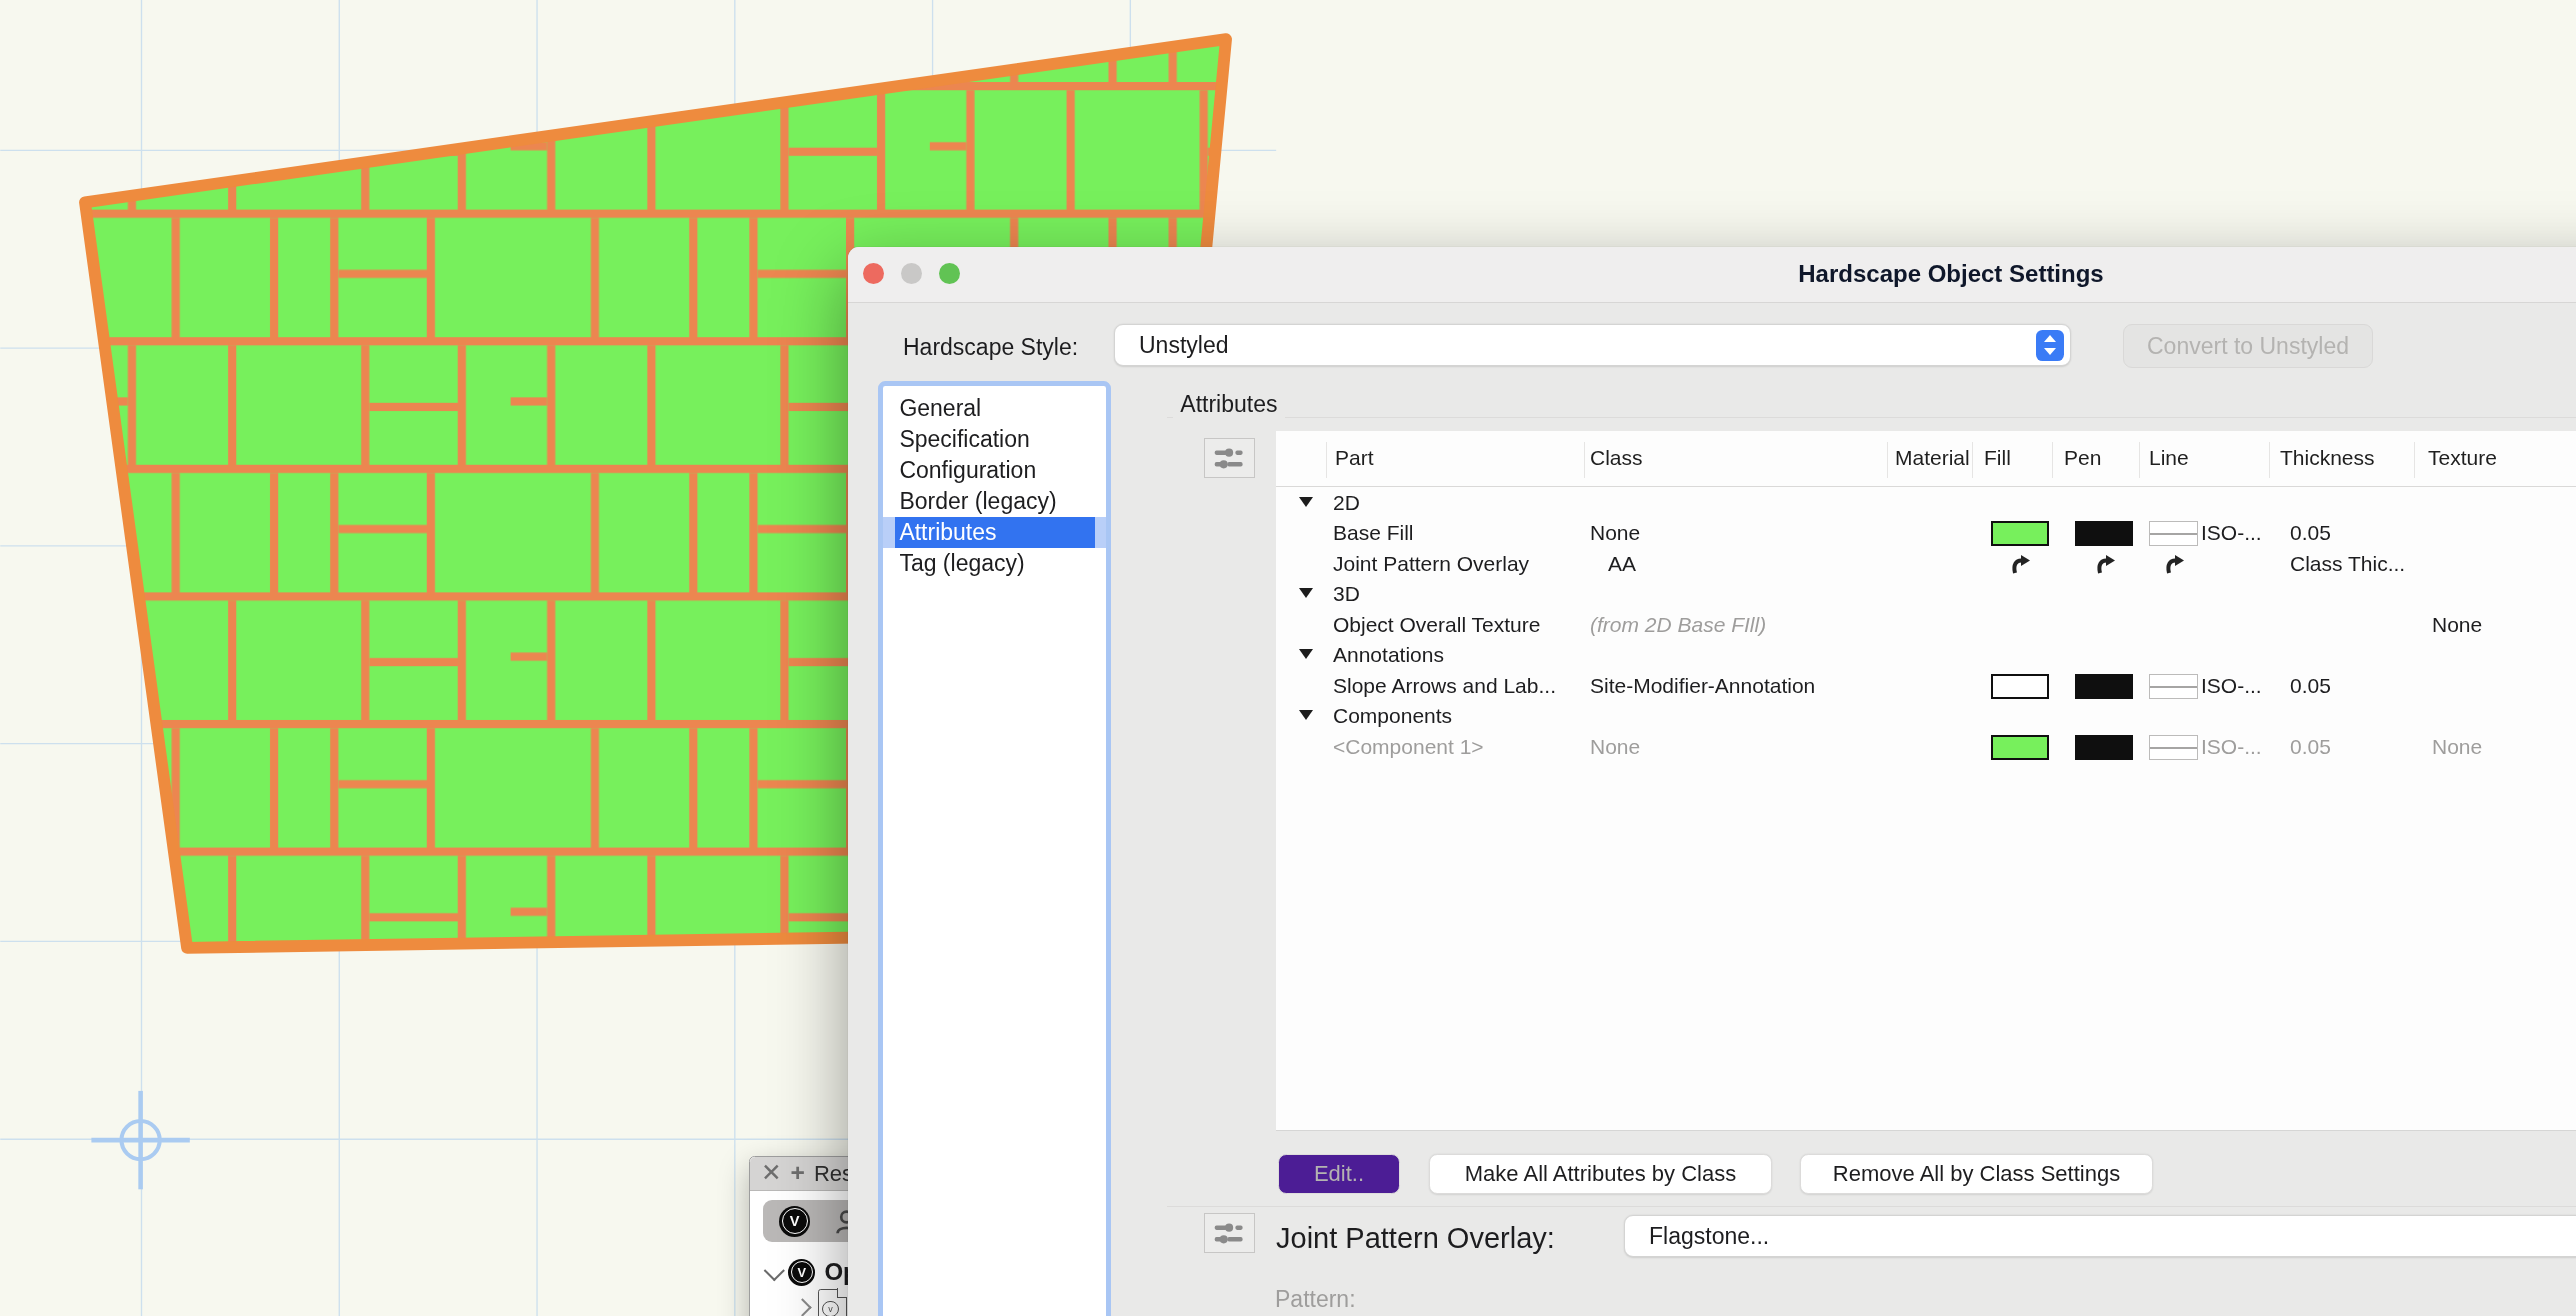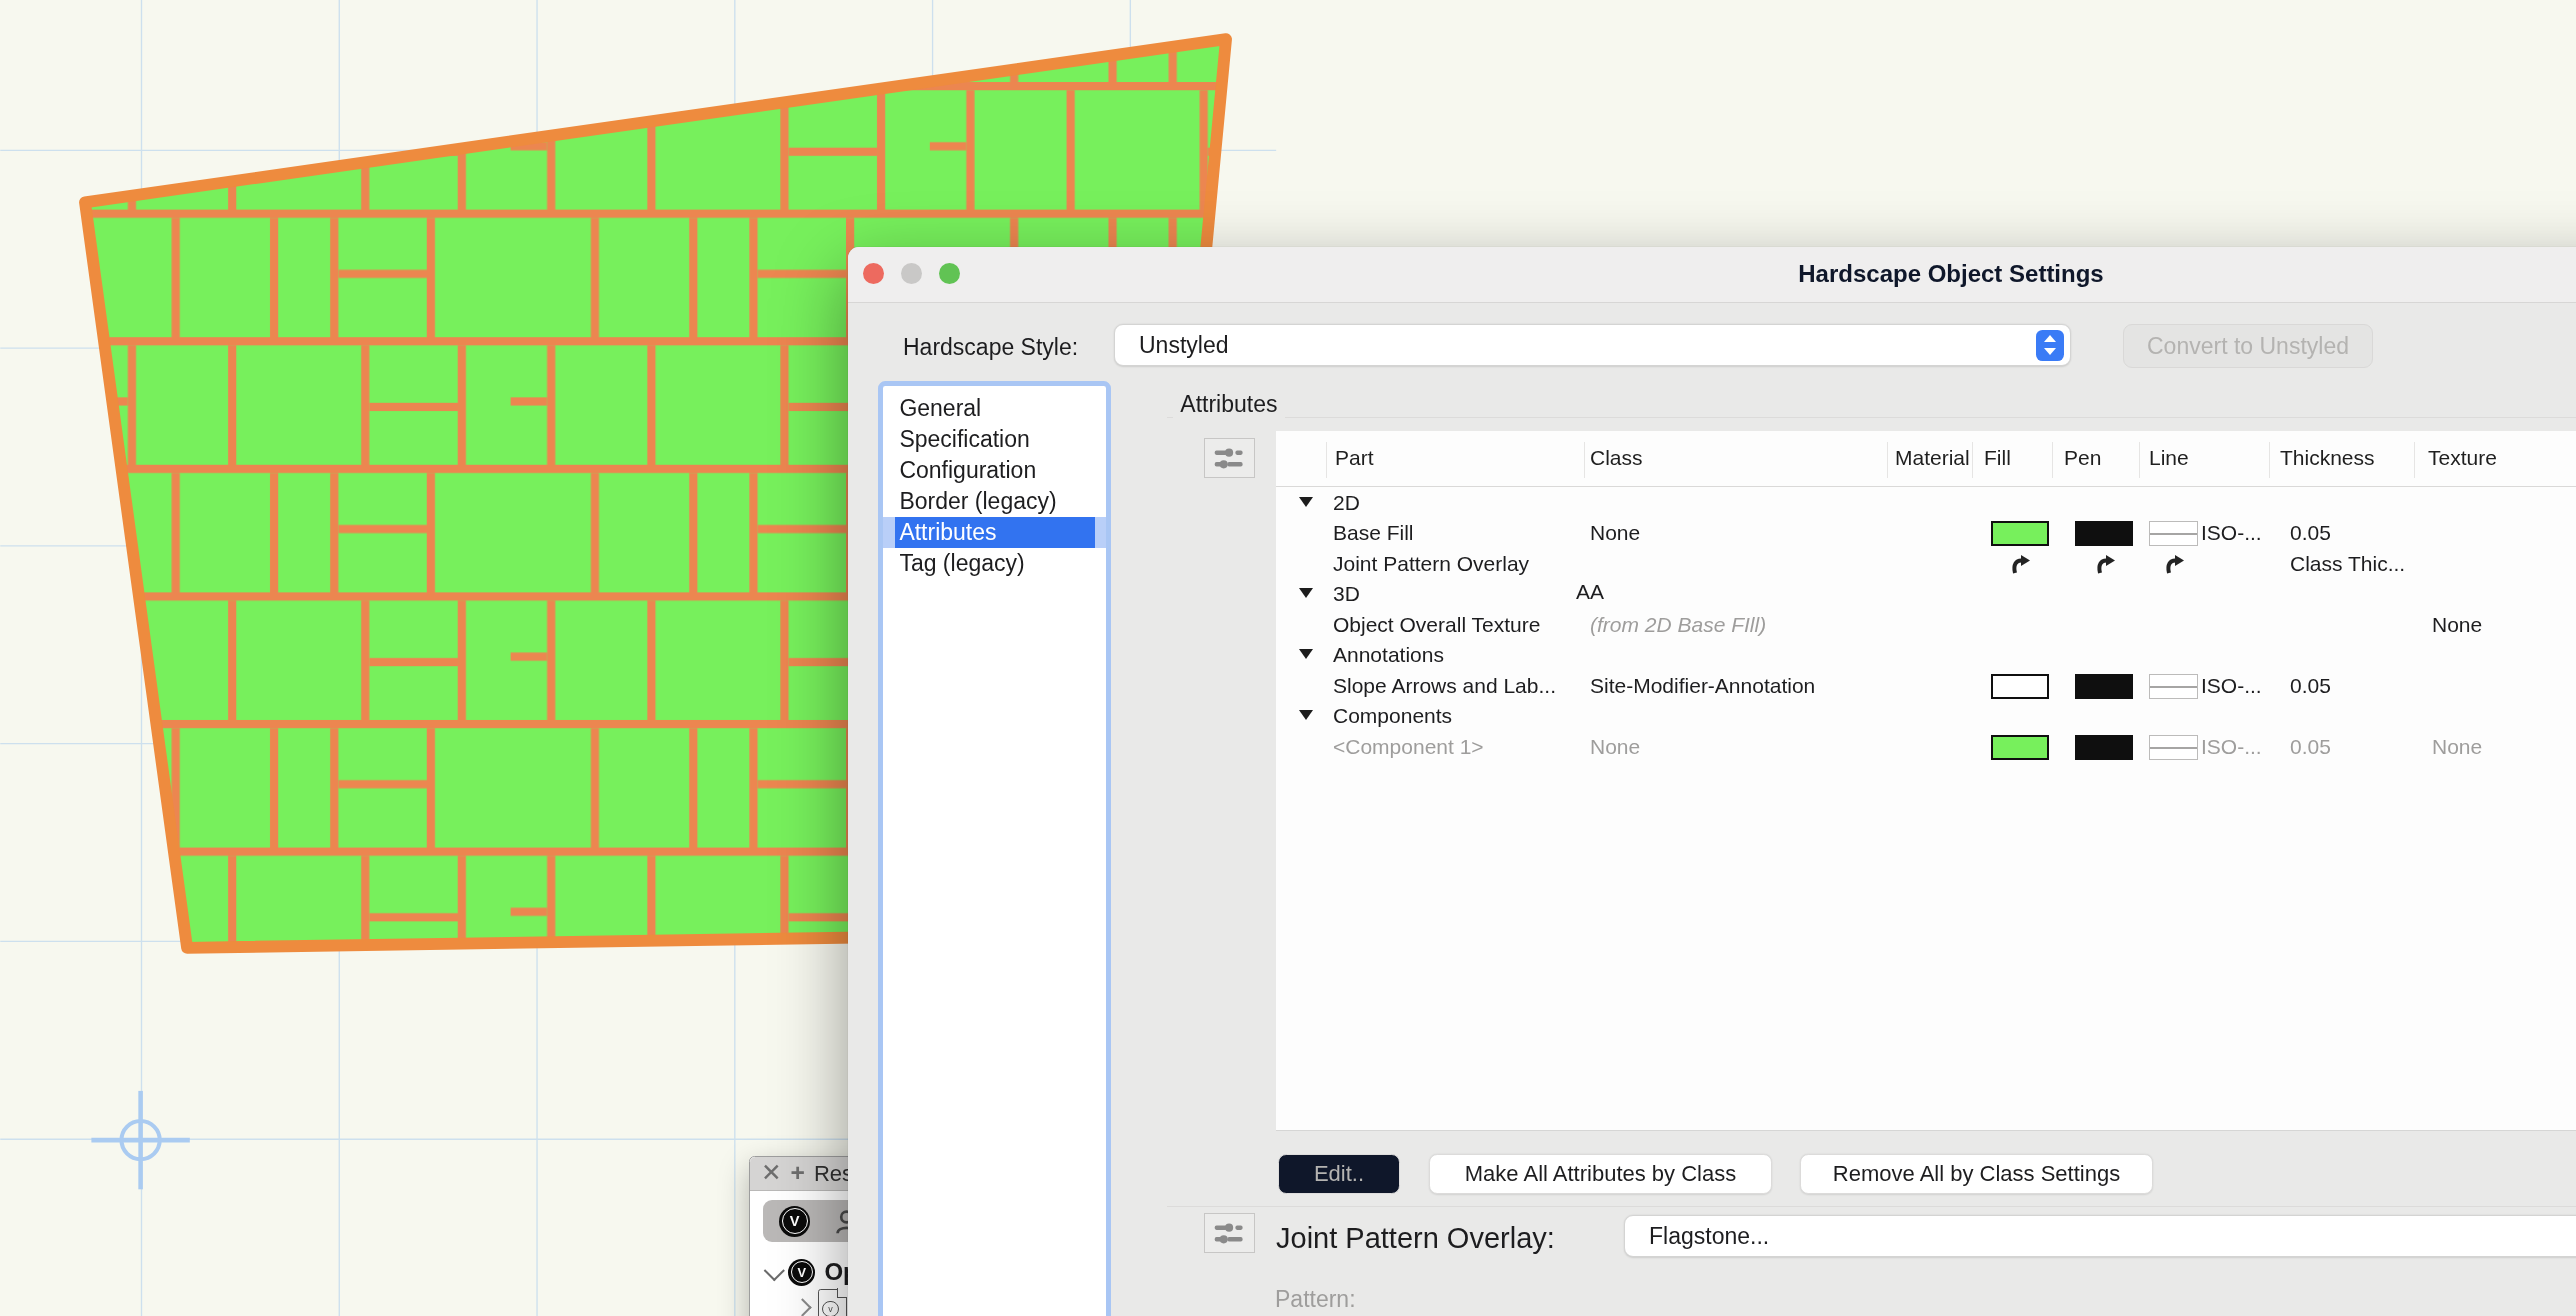--- a/index.html
+++ b/index.html
@@ -84,21 +84,21 @@
   .tri{position:absolute;left:23px;top:9px;width:0;height:0;border-left:7.3px solid transparent;border-right:7.3px solid transparent;border-top:10px solid #1c1c1c;}
   .sw{position:absolute;top:2.7px;height:25.5px;box-sizing:border-box;}
   .sw-fill{left:715px;width:58px;border:2.7px solid #0f0f0f;}
   .sw-pen{left:799px;width:58px;background:#0f0f0f;border:2.7px solid #0f0f0f;}
   .sw-line{left:873px;width:49px;background:#fff;border:1.8px solid #bcbbba;}
   .sw-line .mark{position:absolute;left:0;right:0;top:50%;height:1.8px;background:#a6a5a4;}
   .byclass{position:absolute;top:3.6px;width:24px;height:24px;}
 
   .dlg-btn{position:absolute;top:907px;height:38px;border-radius:8.2px;font-size:22px;display:flex;align-items:center;justify-content:center;
     background:#fff;border:0.9px solid #dcdbda;box-shadow:0 0.9px 1.8px rgba(0,0,0,.10);color:#1d1d1f;}
-  #btn-edit{left:430px;width:120px;background:#0f172a;border-color:#dedddc;color:#b4b3b1;box-shadow:none;}
+  #btn-edit{left:430px;width:120px;background:#4c1d95;border-color:#dedddc;color:#b4b3b1;box-shadow:none;}
   #btn-make{left:581px;width:341px;}
   #btn-remove{left:952px;width:351px;}
 
   #jpo-label{position:absolute;left:428px;top:975px;font-size:29px;}
   #jpo-dropdown{left:776px;top:968px;width:1732px;height:42px;padding-left:24px;}
   #pattern-label{position:absolute;left:427px;top:1039px;font-size:23px;color:#9e9d9c;}
 </style>
 </head>
 <body>
 
@@ -263,21 +263,21 @@
             <div class="sw sw-fill" style="background: rgb(119, 240, 92);"></div>
             <div class="sw sw-pen"></div>
             <div class="sw sw-line">
               <div class="mark"></div>
             </div>
             <div class="t-cell" style="left: 925px;">ISO-...</div>
             <div class="t-cell" style="left: 1014px;">0.05</div>
           </div>
           <div class="t-row" style="top: 118px;">
             <div class="t-cell" style="left: 57px;">Joint Pattern Overlay</div>
-            <div class="t-cell" style="left: 300px; margin-top: 28px;">AA</div>
+            <div class="t-cell" style="left: 332px;">AA</div>
             <div class="byclass" style="left: 733px;"><svg viewBox="0 0 22 22" width="22" height="22">
                 <path d="M6 20 C4 12 7 7 13 7.5" fill="none" stroke="#232323" stroke-width="4"></path>
                 <polygon points="12,2 21,7.5 12,13" fill="#232323"></polygon>
               </svg></div>
             <div class="byclass" style="left: 818px;"><svg viewBox="0 0 22 22" width="22" height="22">
                 <path d="M6 20 C4 12 7 7 13 7.5" fill="none" stroke="#232323" stroke-width="4"></path>
                 <polygon points="12,2 21,7.5 12,13" fill="#232323"></polygon>
               </svg></div>
             <div class="byclass" style="left: 887px;"><svg viewBox="0 0 22 22" width="22" height="22">
                 <path d="M6 20 C4 12 7 7 13 7.5" fill="none" stroke="#232323" stroke-width="4"></path>

